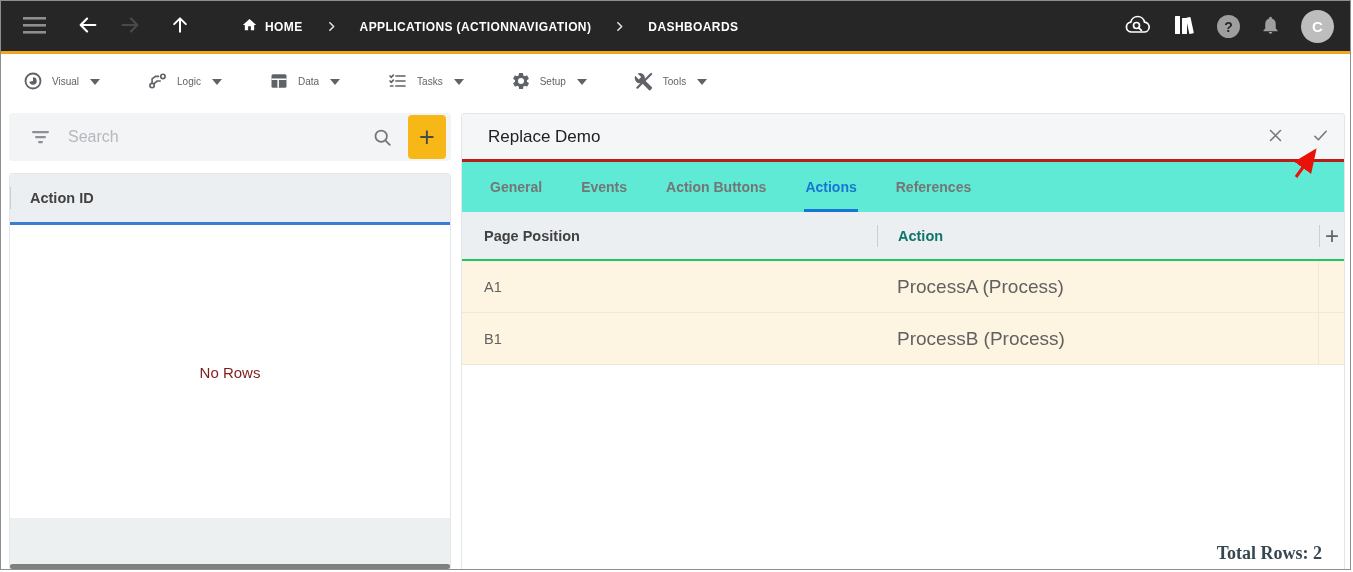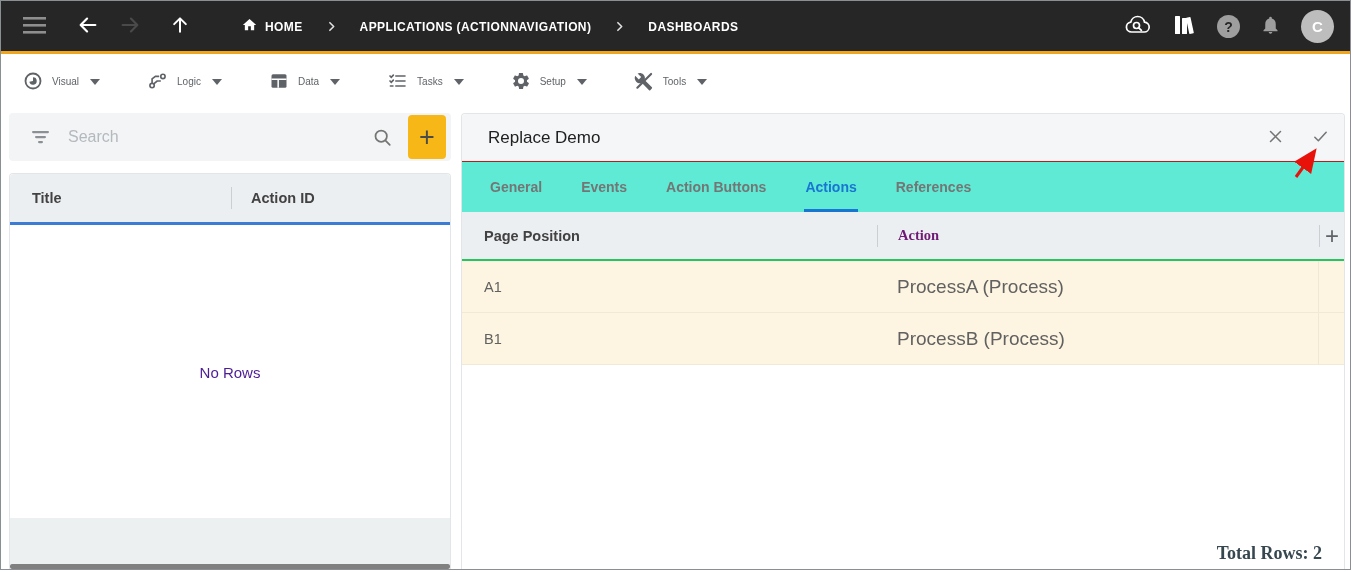--- a/index.html
+++ b/index.html
@@ -47,40 +47,40 @@
              font-weight:300; line-height:1; display:flex; align-items:center; justify-content:center; }
   .left-table { position:absolute; top:60px; left:0; right:0; bottom:0;
                 border:1px solid #E3E6E8; border-bottom:none; border-radius:4px 4px 0 0; background:#fff; }
   .lt-header { height:51px; background:#ECEFF1; border-bottom:3px solid #3B7CD5; display:flex;
                align-items:center; border-radius:4px 4px 0 0; }
   .lt-col1 { width:221px; padding-left:22px; font-size:14.5px; font-weight:700; color:#424242; cursor:pointer; }
   .col-div { width:1px; height:22px; background:#C9CFD4; }
   .lt-col2 { padding-left:19px; font-size:14.5px; font-weight:700; color:#424242; cursor:pointer; }
   .lt-body { position:absolute; top:54px; bottom:52px; left:0; right:0; display:flex;
              align-items:center; justify-content:center; background:#fff; }
-  .no-rows { font-size:15px; color:#4c1d95; }
+  .no-rows { font-size:15px; color:#7f1d1d; }
   .lt-footer { position:absolute; bottom:5px; left:0; right:0; height:46px; background:#ECF0F1; }
   .lt-scrollbar { position:absolute; bottom:0; left:0; right:0; height:5px; background:#808080;
                   border-radius:2px; cursor:pointer; }
 
   
   .right-panel { position:absolute; left:460px; top:112px; width:884px; bottom:0; background:#fff;
                  border:1px solid #E3E6E8; border-bottom:none; border-radius:4px 4px 0 0; }
-  .rp-header { height:48px; background:#F5F6F7; border-bottom:1px solid #b91c1c; display:flex;
+  .rp-header { height:48px; background:#F5F6F7; border-bottom:3px solid #b91c1c; display:flex;
                align-items:center; padding:0 14px 0 26px; border-radius:4px 4px 0 0; }
   .rp-title { font-size:17px; color:#212121; font-weight:500; }
   .rp-header-icons { margin-left:auto; display:flex; align-items:center; gap:27px; }
   .rp-tabs { height:50px; display:flex; align-items:stretch; padding-left:27px; background:#5eead4; }
   .tab { position:relative; display:flex; align-items:center; margin-right:37px; background:none; border:none;
          cursor:pointer; font-size:14px; font-weight:700; color:#757575; font-family:inherit; padding:0 1px; }
   .tab.active { color:#1876D2; }
   .tab.active::after { content:""; position:absolute; left:0; right:0; bottom:0; height:3px; background:#1876D2; }
   .rp-grid-header { height:49px; background:#ECEFF1; border-bottom:2px solid #22c55e; display:flex; align-items:center; }
   .gh-col1 { width:415px; padding-left:22px; font-size:14.5px; font-weight:700; color:#424242; cursor:pointer; }
-  .gh-col2 { width:441px; padding-left:20px; font-size:14.5px; font-weight:700; color:#701a75; cursor:pointer;font-family:Liberation Serif, serif; }
+  .gh-col2 { width:441px; padding-left:20px; font-size:14.5px; font-weight:700; color:#0f766e; cursor:pointer; }
   .gh-add { flex:1; display:flex; align-items:center; justify-content:center; background:none; border:none;
             cursor:pointer; font-size:24px; font-weight:300; color:#5F6368; line-height:1; }
   .grid-row { height:52px; background:#FDF5E1; display:flex; align-items:center;
               border-bottom:1px solid #F0E9D6; cursor:pointer; }
   .row-col1 { width:415px; padding-left:22px; font-size:14.5px; color:#616161; }
   .row-col2 { width:441px; padding-left:20px; font-size:19px; color:#616161; }
   .row-col3 { flex:1; align-self:stretch; border-left:1px solid rgba(0,0,0,0.05); }
   .rp-total { position:absolute; bottom:5px; right:22px; font-size:18px; font-weight:700; color:#37474F;font-family:Liberation Serif, serif; }
 
   .annotation-arrow { position:absolute; left:1284px; top:140px; pointer-events:none; }
@@ -267,21 +267,20 @@
         <svg width="21" height="21" viewBox="0 0 24 24" fill="none" stroke="#757575" stroke-width="2" stroke-linecap="round">
             <circle cx="10.5" cy="10.5" r="6.5"></circle>
             <path d="M15.5 15.5l4.8 4.8"></path>
           </svg>
       </span>
       <button class="add-btn">+</button>
     </div>
 
     <div class="left-table">
       <div class="lt-header">
-        <div class="lt-col1">Title</div>
         <div class="col-div"></div>
         <div class="lt-col2">Action ID</div>
       </div>
       <div class="lt-body">
         <span class="no-rows">No Rows</span>
       </div>
       <div class="lt-footer"></div>
       <div class="lt-scrollbar"></div>
     </div>
   </aside>

